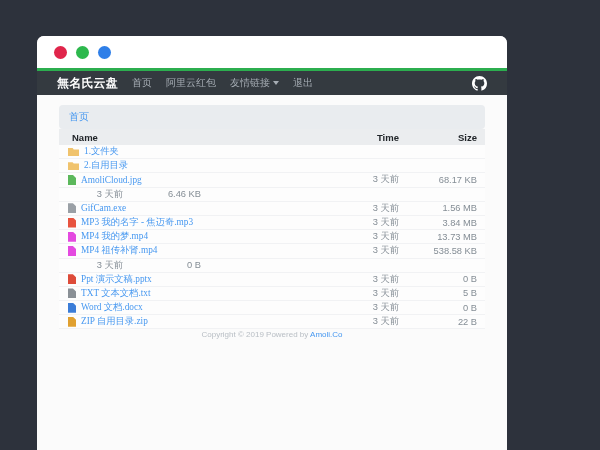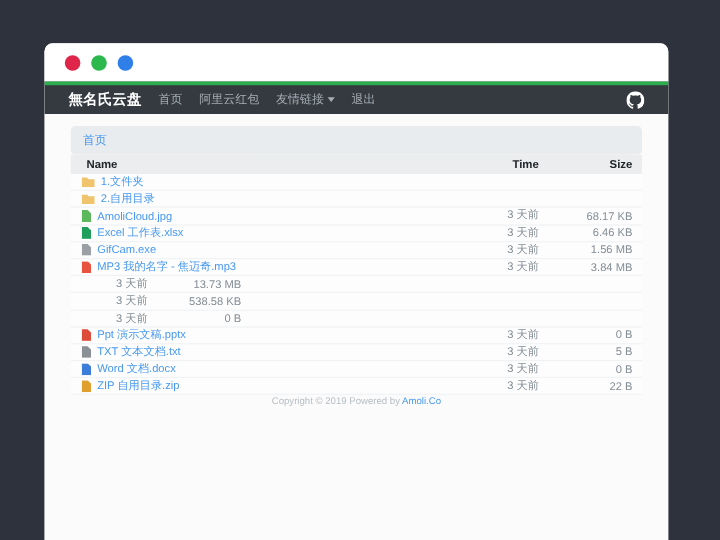--- a/index.html
+++ b/index.html
@@ -1,19 +1,19 @@
 <!DOCTYPE html>
 <html><head>
 <meta charset="utf-8">
 <style>
   * { margin:0; padding:0; box-sizing:border-box; }
   html,body { width:600px; height:450px; overflow:hidden; }
   body { background:#2d323c; font-family:"Liberation Sans", sans-serif; position:relative; }
 
-  .window { position:absolute; left:37px; top:36px; width:520px; height:414px;
+  .window { position:absolute; left:37px; top:36px; width:470px; height:414px;
             background:#fbfbfb; border-radius:7px 7px 0 0; overflow:hidden; }
 
   
   .titlebar { height:32px; background:#ffffff; display:flex; align-items:center; padding-left:17px; }
   .dot { width:13px; height:13px; border-radius:50%; margin-right:9px; }
 
   
   .navbar { height:27px; background:#343a40; border-top:3px solid #2cae4f;
             display:flex; align-items:center; padding:0 20px; }
   .brand { color:#ffffff; font-weight:bold; font-size:12px; letter-spacing:.2px; }
@@ -34,21 +34,21 @@
   .table { margin-top:0; width:100%; background:#fdfdfd; }
   .thead { display:flex; background:#ebedef; height:16px; align-items:center;
            font-size:9.5px; font-weight:bold; color:#212529; }
   .trow { display:flex; height:14.2px; align-items:center; border-bottom:1px solid #f1f2f4;
           font-size:9.3px; }
   .cell-name { flex:1; display:flex; align-items:center; padding-left:13px; overflow:hidden; white-space:nowrap; }
   .cell-time { width:70px; text-align:right; padding-right:6px; color:#848d95; }
   .cell-size { width:80px; text-align:right; padding-right:8px; color:#848d95; }
   .thead .cell-time, .thead .cell-size { color:#212529; }
   .trow .cell-name { padding-left:9px; }
-  .fname { color:#4798f0; text-decoration:none; cursor:pointer; }
+  .fname { color:#4798f0; text-decoration:none; cursor:pointer;font-family:Liberation Serif, serif; }
   .ficon { display:inline-block; margin-right:5px; flex:none; }
   .ficon.folder { width:11px; height:9px;
      clip-path:polygon(0 10%, 42% 10%, 52% 26%, 100% 26%, 100% 100%, 0 100%); }
   .ficon.file { width:8px; height:10px;
      clip-path:polygon(0 0, 62% 0, 100% 30%, 100% 100%, 0 100%); }
 
   
   .footer { text-align:center; margin-top:1px; font-size:8px; color:#b8bec4; }
   .footer a { color:#4798f0; text-decoration:none; cursor:pointer; }
 </style>
@@ -118,24 +118,20 @@
   <div class="trow">
     <span class="cell-name">
       <span class="ficon file" style="background: rgb(92, 184, 92);"></span>
       <a class="fname">AmoliCloud.jpg</a>
     </span>
     <span class="cell-time">3 天前</span>
     <span class="cell-size">68.17 KB</span>
   </div>
 
   <div class="trow">
-    <span class="cell-name">
-      <span class="ficon file" style="background: rgb(30, 158, 90);"></span>
-      <a class="fname">Excel 工作表.xlsx</a>
-    </span>
     <span class="cell-time">3 天前</span>
     <span class="cell-size">6.46 KB</span>
   </div>
 
   <div class="trow">
     <span class="cell-name">
       <span class="ficon file" style="background: rgb(154, 160, 166);"></span>
       <a class="fname">GifCam.exe</a>
     </span>
     <span class="cell-time">3 天前</span>
@@ -145,25 +141,33 @@
   <div class="trow">
     <span class="cell-name">
       <span class="ficon file" style="background: rgb(232, 83, 63);"></span>
       <a class="fname">MP3 我的名字 - 焦迈奇.mp3</a>
     </span>
     <span class="cell-time">3 天前</span>
     <span class="cell-size">3.84 MB</span>
   </div>
 
   <div class="trow">
+    <span class="cell-name">
+      <span class="ficon file" style="background: rgb(228, 74, 224);"></span>
+      <a class="fname">MP4 我的梦.mp4</a>
+    </span>
     <span class="cell-time">3 天前</span>
     <span class="cell-size">13.73 MB</span>
   </div>
 
   <div class="trow">
+    <span class="cell-name">
+      <span class="ficon file" style="background: rgb(228, 74, 224);"></span>
+      <a class="fname">MP4 祖传补肾.mp4</a>
+    </span>
     <span class="cell-time">3 天前</span>
     <span class="cell-size">538.58 KB</span>
   </div>
 
   <div class="trow">
     <span class="cell-time">3 天前</span>
     <span class="cell-size">0 B</span>
   </div>
 
   <div class="trow">

